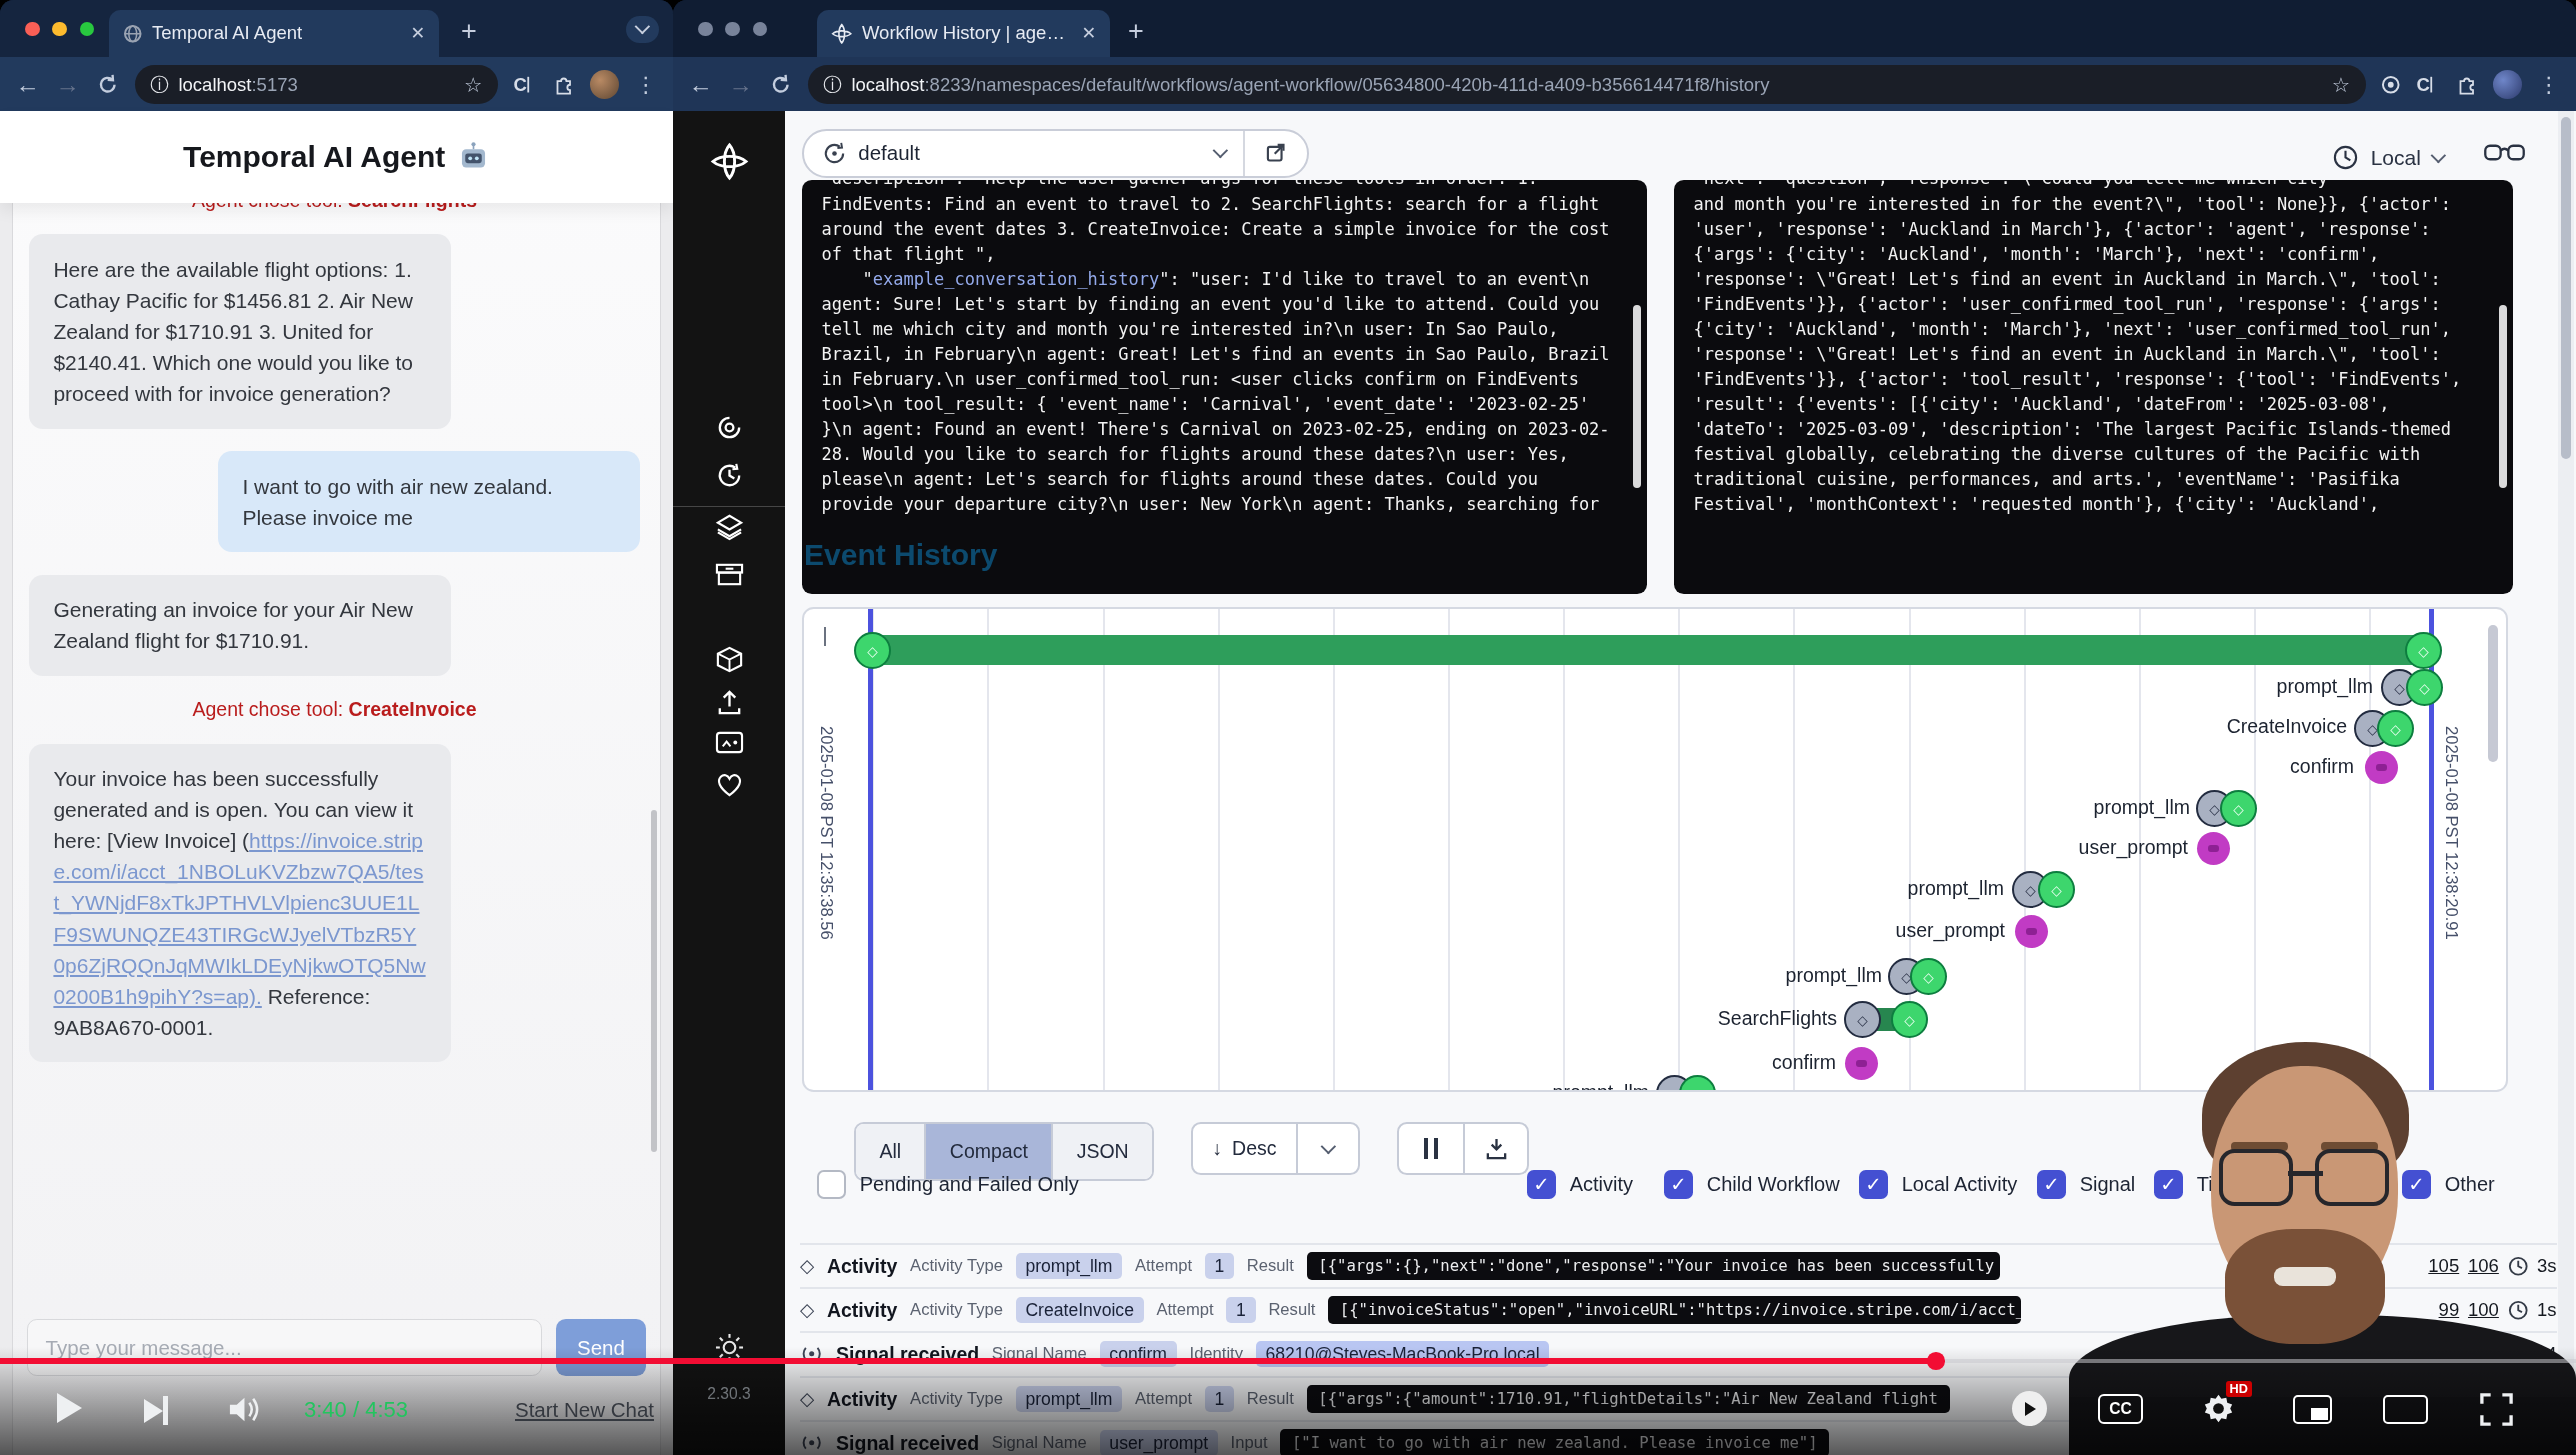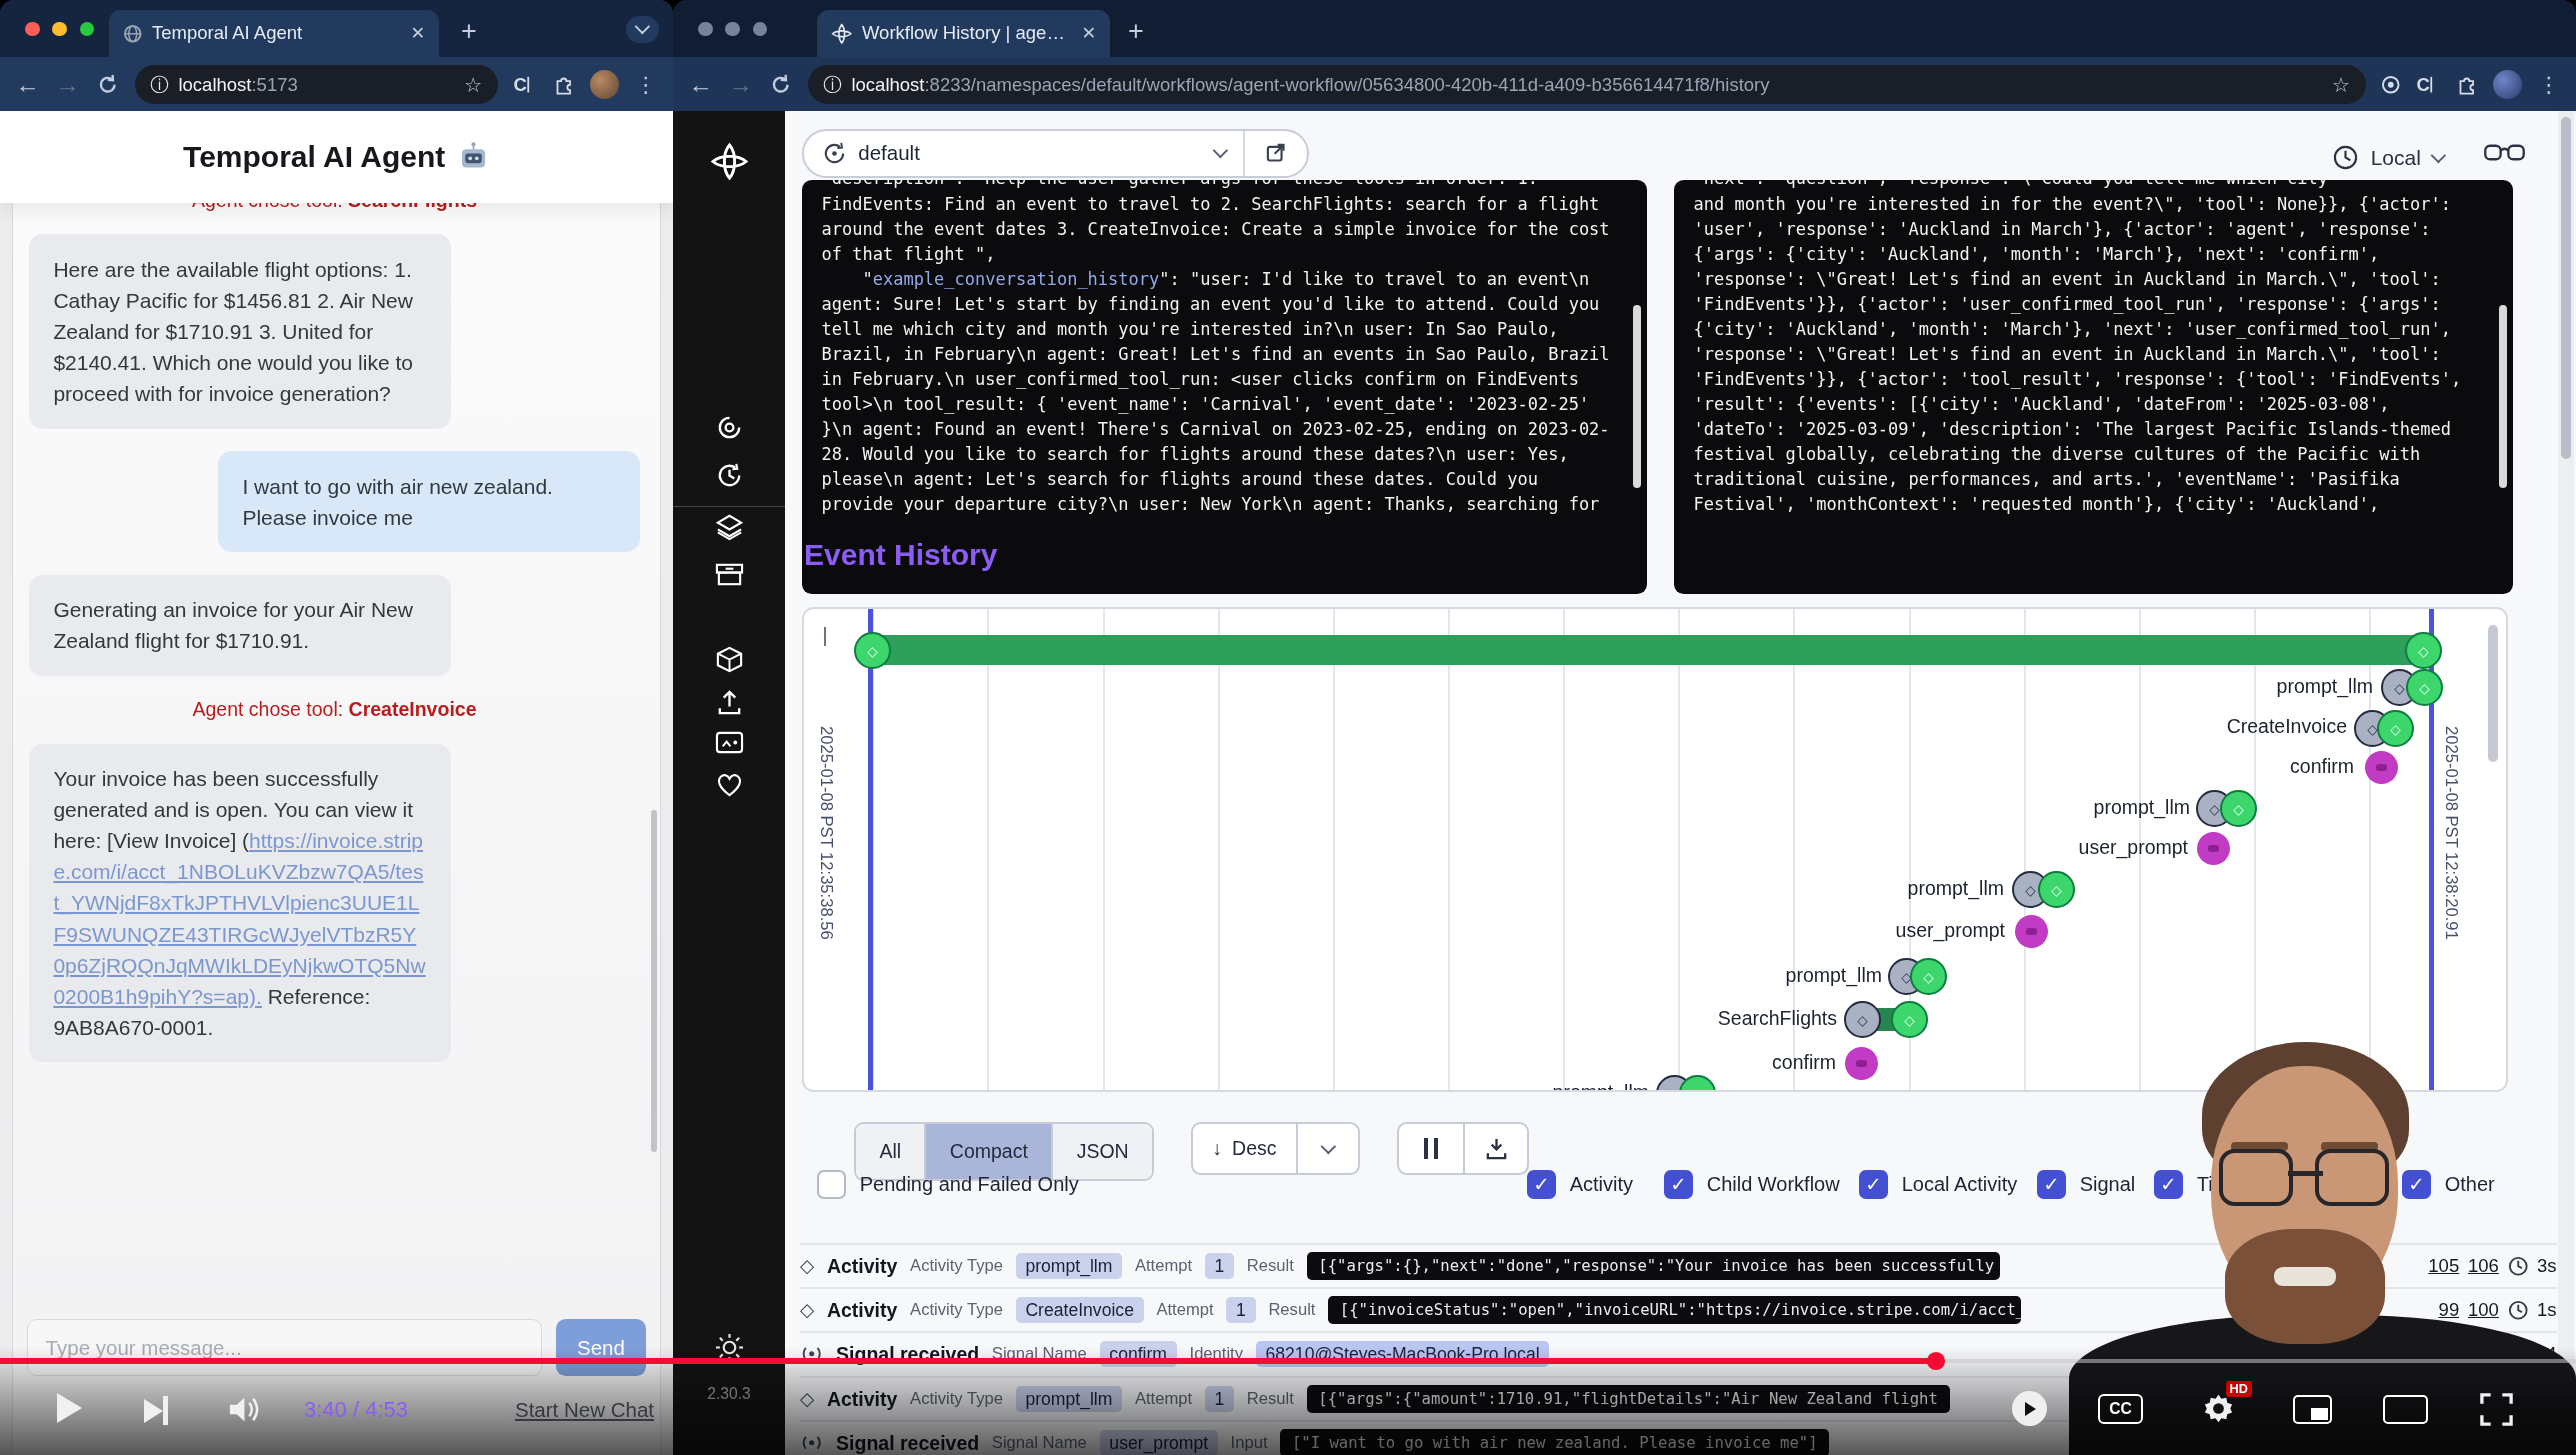--- a/index.html
+++ b/index.html
@@ -94,21 +94,21 @@
             line-height:25px; padding:0 19.5px 9.8px; overflow:hidden; }
   .cpanel.pleft  { left:129px;  width:845px; }
   .cpanel.pright { left:1001px; width:839px; }
   .clipline { height:11.7px; overflow:hidden; }
   .clipline span { display:block; margin-top:-13.7px; }
   .cpanel pre { white-space:pre; font-family:inherit; }
   .cpanel .k { color:#93a9ea; }
   .vthumb { position:absolute; right:5.9px; top:125px; width:7.8px; height:183px; border-radius:3.9px;
             background:rgba(255,255,255,.85); }
 
-  .eh-title { position:absolute; left:131px; top:427px; font-size:30px; font-weight:bold; color:#8b5cf6; }
+  .eh-title { position:absolute; left:131px; top:427px; font-size:30px; font-weight:bold; color:#0c4a6e; }
 
   .tlpanel { position:absolute; left:129px; top:496px; width:1706px; height:485px; background:#fff;
              border:2px solid #d5d9e2; border-radius:11.7px; overflow:hidden; }
   .grid { position:absolute; top:0; bottom:0; width:2px; background:#e4e6ed; }
   .tl-blue { position:absolute; top:0; bottom:0; width:4.9px; background:#4c52de; }
   .tl-ts { position:absolute; top:117px; writing-mode:vertical-rl; font-size:16.6px; color:#46506a; }
   .tl-chev { position:absolute; left:19.5px; top:17.6px; }
   .wfbar { position:absolute; height:30px; background:#2e9e5b; border-radius:2px; }
   .tl-c { position:absolute; border-radius:50%; display:flex; align-items:center; justify-content:center; }
   .tl-c.gray { width:37px; height:37px; background:#a9b1c2; border:2.9px solid #232c40; color:#2b3348; font-size:13.7px; }
@@ -160,21 +160,21 @@
   
   .vgrad { position:absolute; left:0; right:0; bottom:0; height:109px; z-index:9;
            background:linear-gradient(rgba(0,0,0,0), rgba(0,0,0,.65)); pointer-events:none; }
   .vprog-red { position:absolute; left:0; top:1358px; height:5.9px; width:1937px; background:#f20d33; z-index:10; }
   .vprog-track { position:absolute; left:1937px; right:0; top:1359px; height:3.9px; background:rgba(200,200,205,.55); z-index:10; }
   .vdot { position:absolute; left:1927px; top:1352px; width:17.6px; height:17.6px; border-radius:50%; background:#f20d33; z-index:10; }
   .vctl { position:absolute; z-index:11; color:#f0f0f0; }
   .tri { width:0; height:0; border-left:25px solid #eef0f2; border-top:15.6px solid transparent; border-bottom:15.6px solid transparent; }
   .tri.sm { border-left-width:19.5px; border-top-width:12.7px; border-bottom-width:12.7px; }
   .nbar { width:4.9px; height:29px; background:#eef0f2; }
-  .vtime { font-size:22px; color:#8b5cf6; }
+  .vtime { font-size:22px; color:#22c55e; }
   .snc { font-size:20.5px; color:#34383f; text-decoration:underline; }
   .ccbox { width:45px; height:30px; border:2.9px solid #fff; border-radius:5.9px; color:#fff; font-size:15.6px;
            font-weight:bold; display:flex; align-items:center; justify-content:center; }
   .hdbadge { position:absolute; top:-7.8px; right:-13.7px; background:#c00; color:#fff; font-size:12.7px;
              font-weight:bold; padding:1px 3.9px; border-radius:2.9px; }
   .mini { width:39px; height:29px; border:2.9px solid #fff; border-radius:4.9px; position:relative; }
   .mini i { position:absolute; right:2px; bottom:2px; width:16.6px; height:11.7px; background:#fff; }
   .theater { width:45px; height:29px; border:2.9px solid #fff; border-radius:4.9px; }
   .autocirc { width:35px; height:35px; border-radius:50%; background:#efefef; display:flex; align-items:center; justify-content:center; }
   .autocirc i { width:0; height:0; border-left:11.7px solid #111; border-top:7.8px solid transparent; border-bottom:7.8px solid transparent; margin-left:2.9px; }

